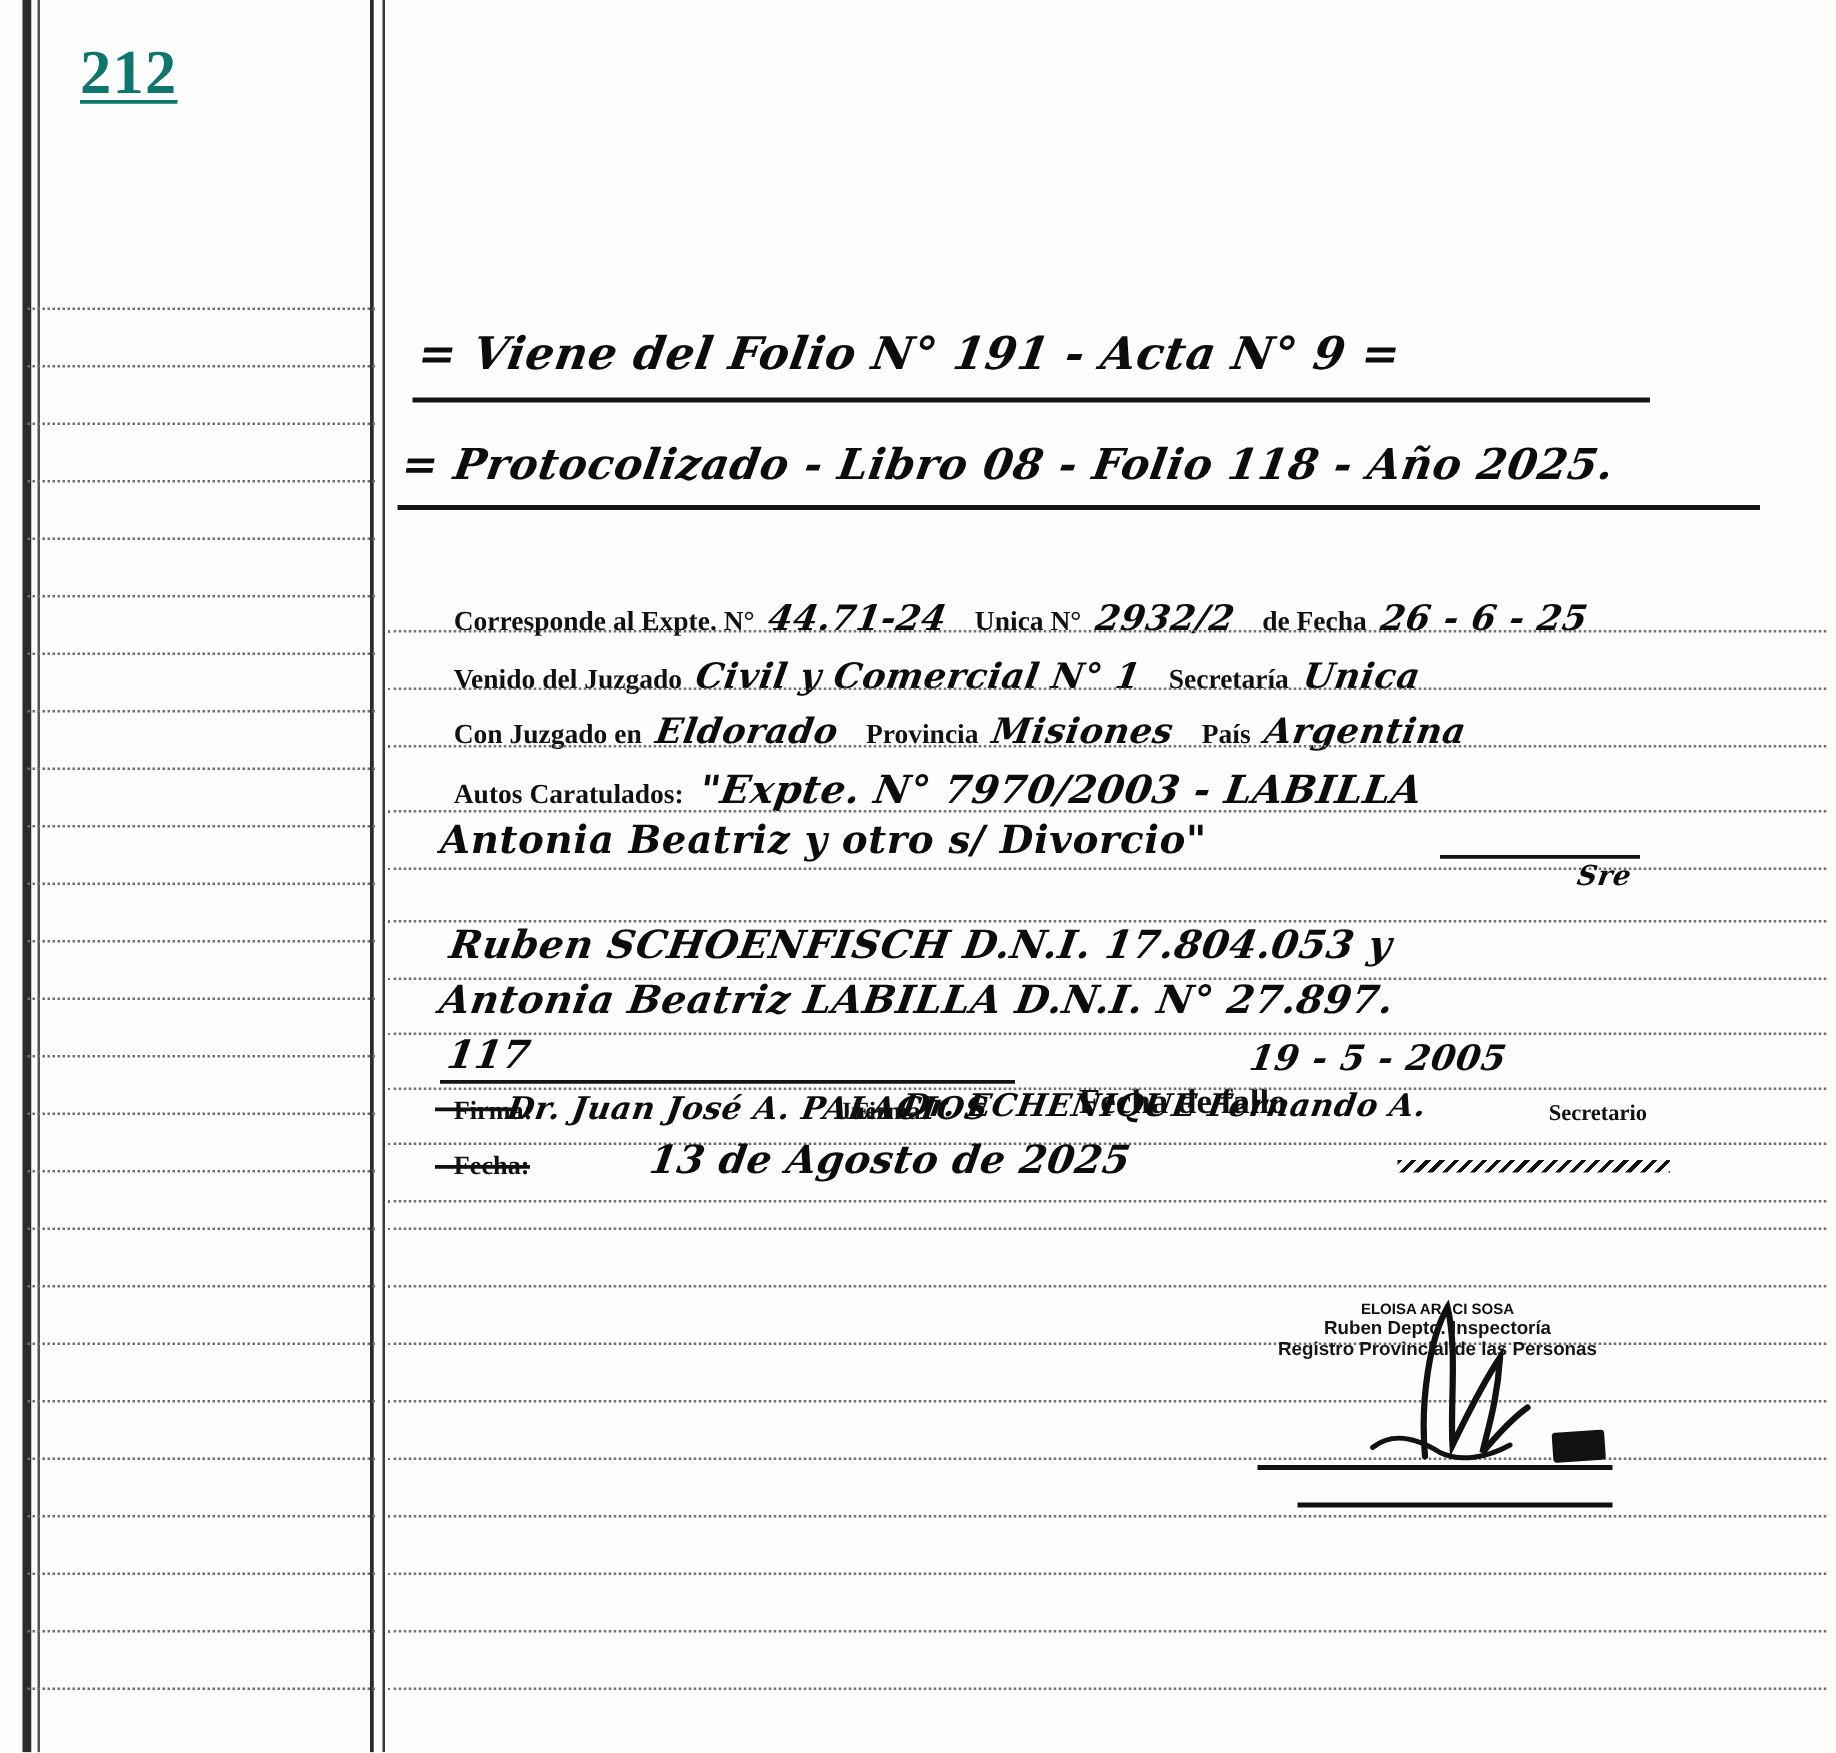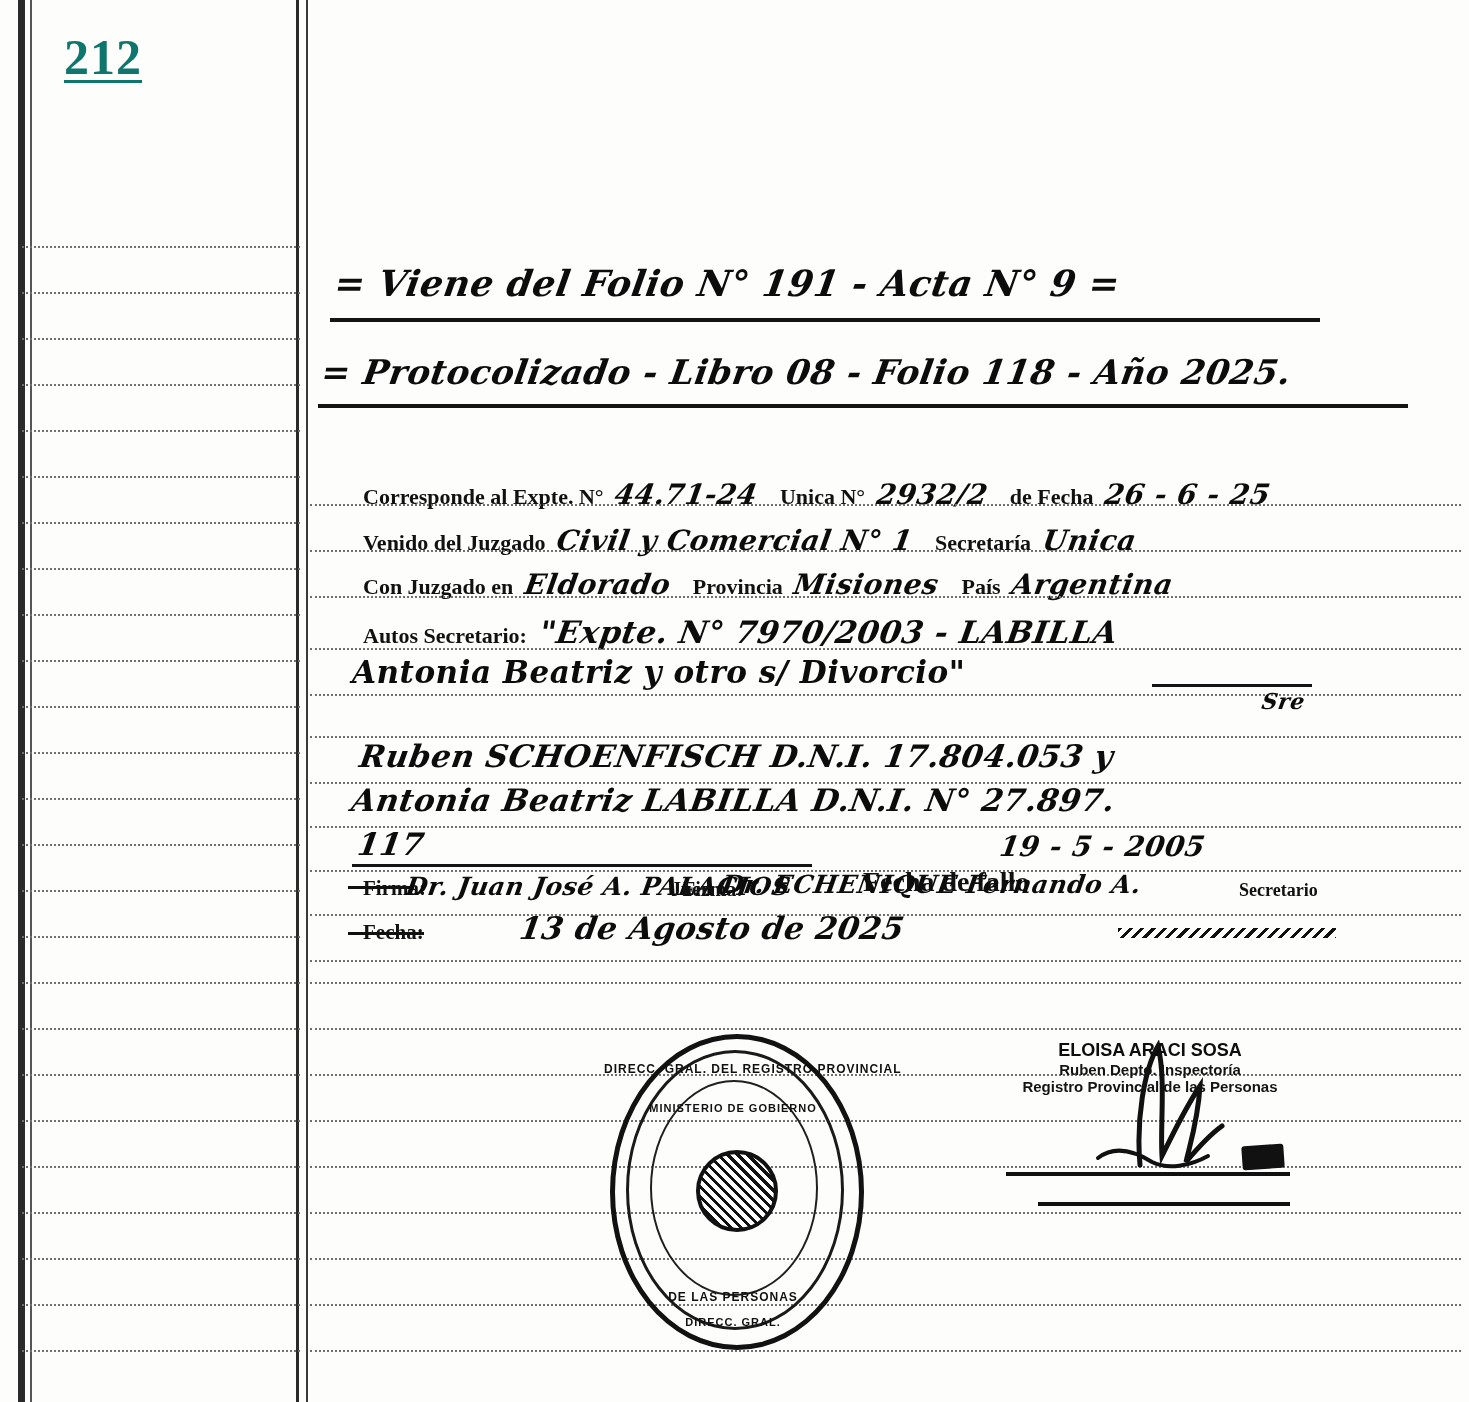--- a/index.html
+++ b/index.html
@@ -172,21 +172,21 @@
   .sig-scribble {
     position: absolute;
     left: 1040px;
     top: 1040px;
     width: 220px;
     height: 130px;
   }
   .sig-name {
     font-family: "Liberation Sans", sans-serif;
     font-weight: 800;
-    font-size: 18px;
+    font-size: 12px;
     color: #0d0d0d;
     white-space: nowrap;
   }
   .sig-role {
     font-family: "Liberation Sans", sans-serif;
     font-weight: 700;
     font-size: 15px;
     color: #141414;
     white-space: nowrap;
   }
@@ -288,21 +288,21 @@
     <span class="printed">Con Juzgado en</span>
     <span class="hand hw-m" style="display:inline-block;margin:0 6px">Eldorado</span>
     <span class="printed">Provincia</span>
     <span class="hand hw-m" style="display:inline-block;margin:0 6px">Misiones</span>
     <span class="printed">País</span>
     <span class="hand hw-m" style="display:inline-block;margin:0 6px">Argentina</span>
   </div>
   <div class="dotline right" style="top:596px"></div>
 
   <div class="row" style="top:614px">
-    <span class="printed">Autos Secretario:</span>
+    <span class="printed">Autos Caratulados:</span>
     <span class="hand hw-l" style="display:inline-block;margin:0 8px">"Expte. N° 7970/2003 - LABILLA</span>
   </div>
   <div class="dotline right" style="top:648px"></div>
 
   <div class="row" style="top:654px">
     <span class="hand hw-l">Antonia Beatriz y otro s/ Divorcio"</span>
   </div>
   <div class="uline" style="left:1152px;top:684px;width:160px;height:3px"></div>
   <div class="dotline right" style="top:694px"></div>
 
@@ -329,30 +329,20 @@
   <div class="abs hand hw-s" style="left:722px;top:870px">Dr. ECHENIQUE Fernando A.</div>
   <div class="abs printed" style="left:1228px;top:880px;font-size:18px">Secretario</div>
   <div class="dotline right" style="top:914px"></div>
 
   <div class="abs printed" style="left:352px;top:920px;font-size:21px">Fecha:</div>
   <div class="strike" style="left:348px;top:932px;width:76px"></div>
   <div class="abs hand hw-l" style="left:520px;top:910px">13 de Agosto de 2025</div>
   <div class="zig" style="left:1118px;top:928px;width:218px"></div>
   <div class="dotline right" style="top:960px"></div>
 
-  <div class="seal">
-    <div class="ring"></div>
-    <div class="ring2"></div>
-    <div class="ring3"></div>
-    <div class="crest"></div>
-    <div class="seal-text t1">DIRECC. GRAL. DEL REGISTRO PROVINCIAL</div>
-    <div class="seal-text t2">MINISTERIO DE GOBIERNO</div>
-    <div class="seal-text t3">DE LAS PERSONAS</div>
-    <div class="seal-text t4">DIRECC. GRAL.</div>
-  </div>
 
   <div class="sig-scribble">
     <svg width="220" height="130" viewBox="0 0 220 130">
       <path d="M100 125 C 96 80, 104 30, 118 6 C 126 38, 120 86, 122 116
                C 132 96, 144 70, 160 46 C 158 80, 150 104, 146 122
                C 156 110, 168 96, 182 86" fill="none" stroke="#111" stroke-width="5" stroke-linecap="round"></path>
       <path d="M58 118 C 76 104, 96 112, 112 122 C 128 130, 150 126, 168 116" fill="none" stroke="#111" stroke-width="4" stroke-linecap="round"></path>
     </svg>
   </div>
 

